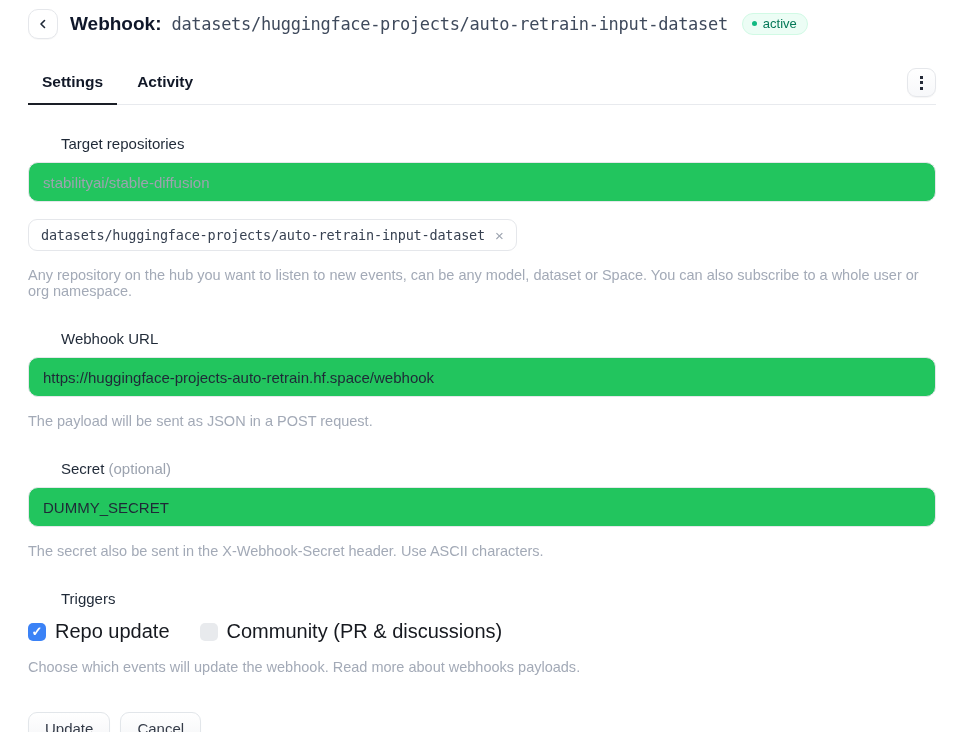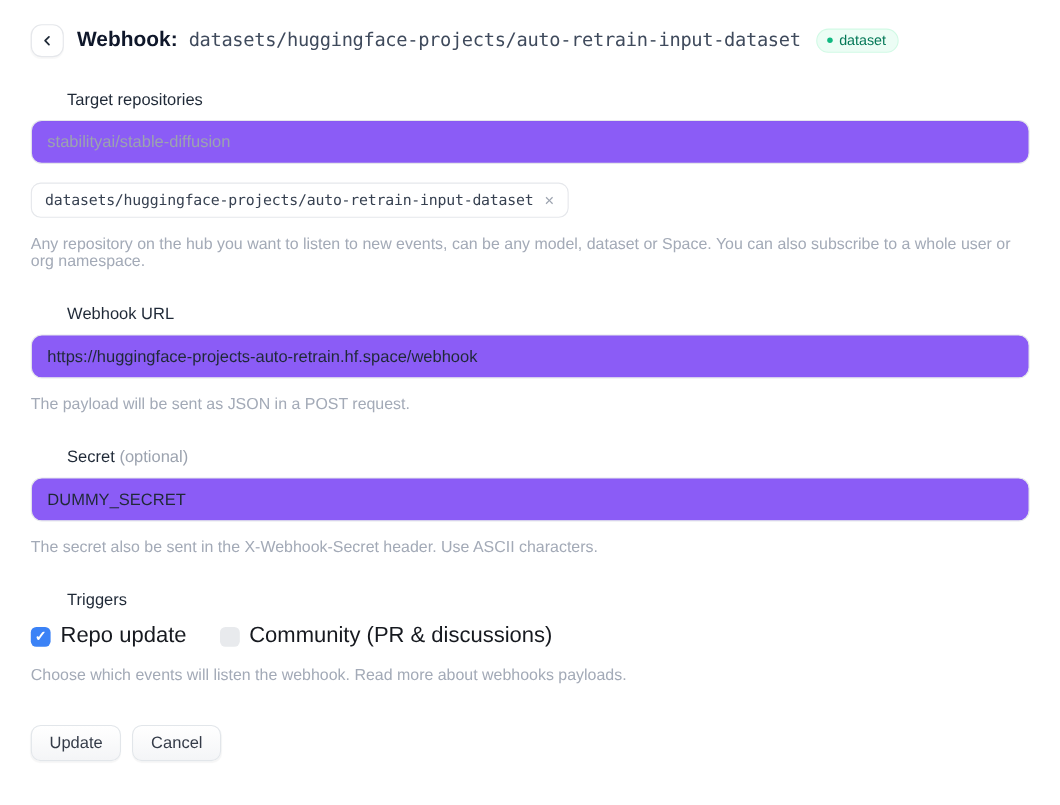--- a/index.html
+++ b/index.html
@@ -2,21 +2,21 @@
 <html><head>
 <meta charset="utf-8">
 <style>
   * { box-sizing: border-box; margin: 0; padding: 0; }
   html, body { width: 964px; height: 732px; background: #ffffff; }
   body {
     font-family: "Liberation Sans", sans-serif;
     color: #1f2937;
     -webkit-font-smoothing: antialiased;
   }
-  .page { width: 964px; height: 732px; padding: 22px 28px 0 28px; position: relative; }
+  .page { width: 964px; height: 732px; padding: 9px 28px 0 28px; position: relative; }
 
   
   .header { display: flex; align-items: center; gap: 12px; }
   .back-btn {
     width: 30px; height: 30px; flex: 0 0 auto;
     border: 1px solid #e5e7eb; border-radius: 10px;
     background: #ffffff; box-shadow: 0 1px 1px rgba(0,0,0,0.03);
     display: flex; align-items: center; justify-content: center;
     cursor: pointer; color: #1f2937;
   }
@@ -62,21 +62,21 @@
 
   
   .form { padding-top: 30px; }
   .field-label { font-size: 15px; color: #1f2937; margin-bottom: 10px; margin-left: 33px; }
   .label-optional { color: #9ca3af; }
   .text-input {
     width: 100%; height: 40px;
     border: 1px solid #e5e7eb; border-radius: 10px;
     padding: 0 14px; font-size: 15px; color: #1f2937;
     font-family: "Liberation Sans", sans-serif;
-    background: #8b5cf6; outline: none;
+    background: #22c55e; outline: none;
     box-shadow: inset 0 1px 1px rgba(0,0,0,0.015);
   }
   .text-input::placeholder { color: #9ca3af; }
 
   .chip-row { margin-top: 17px; }
   .chip {
     display: inline-flex; align-items: center; gap: 10px;
     padding: 7px 12px; border: 1px solid #e5e7eb; border-radius: 9px;
     background: #ffffff;
   }
@@ -126,24 +126,35 @@
           <path d="M6.5 1.5 L3 5 L6.5 8.5" stroke="#1f2937" stroke-width="1.6" stroke-linecap="round" stroke-linejoin="round"></path>
         </svg>
       </span>
     </button>
     <div class="page-title">
       <span class="title-label">Webhook:</span>
       <span class="title-repo">datasets/huggingface-projects/auto-retrain-input-dataset</span>
     </div>
     <span class="status-badge">
       <span class="status-dot"></span>
-      <span>dataset</span>
+      <span>active</span>
     </span>
   </div>
 
+  <div class="tabbar">
+    <div class="tab active">Settings</div>
+    <div class="tab">Activity</div>
+    <button class="kebab-btn">
+      <span style="display:flex;flex-direction:column;gap:2.5px;align-items:center;">
+        <i></i>
+          <i></i>
+          <i></i>
+      </span>
+    </button>
+  </div>
 
   <div class="form">
 
     <div>
       <div class="field-label">Target repositories</div>
       <input class="text-input" type="text" placeholder="stabilityai/stable-diffusion" style="">
       <div class="chip-row">
         <span class="chip">
           <span class="chip-text">datasets/huggingface-projects/auto-retrain-input-dataset</span>
           <span class="chip-remove">×</span>
@@ -175,21 +186,21 @@
             <span class="check-glyph">✓</span>
           </span>
           <span class="checkbox-label">Repo update</span>
         </label>
         <label class="checkbox-option">
           <span class="checkbox unchecked"></span>
           <span class="checkbox-label">Community (PR &amp; discussions)</span>
         </label>
       </div>
       <div class="help-text">
-        <span>Choose which events will listen the webhook. </span><span class="help-link">Read more about webhooks payloads</span><span>.</span>
+        <span>Choose which events will update the webhook. </span><span class="help-link">Read more about webhooks payloads</span><span>.</span>
       </div>
     </div>
 
     <div class="actions">
       <button class="btn">Update</button>
       <button class="btn">Cancel</button>
     </div>
 
   </div>
 </div>

